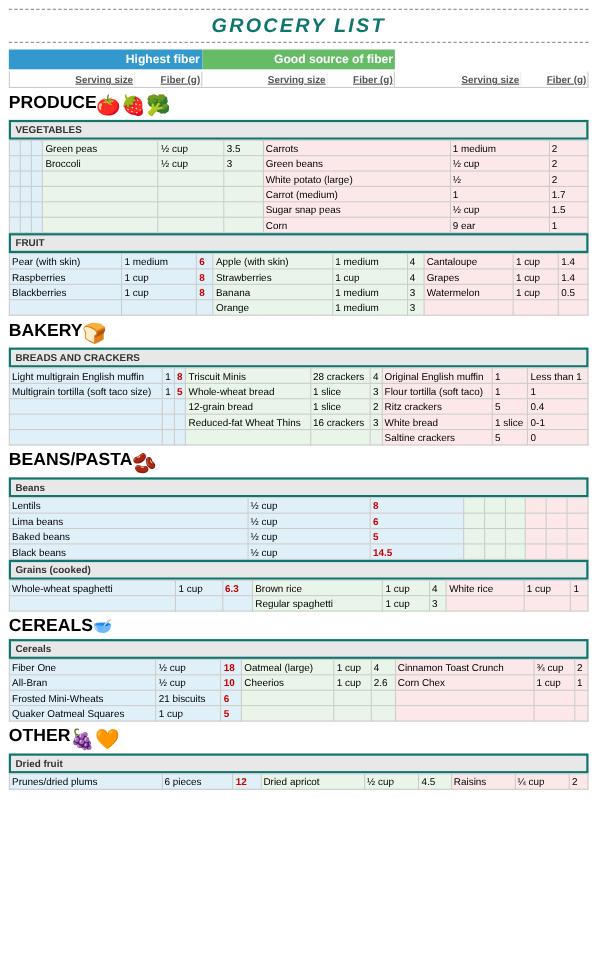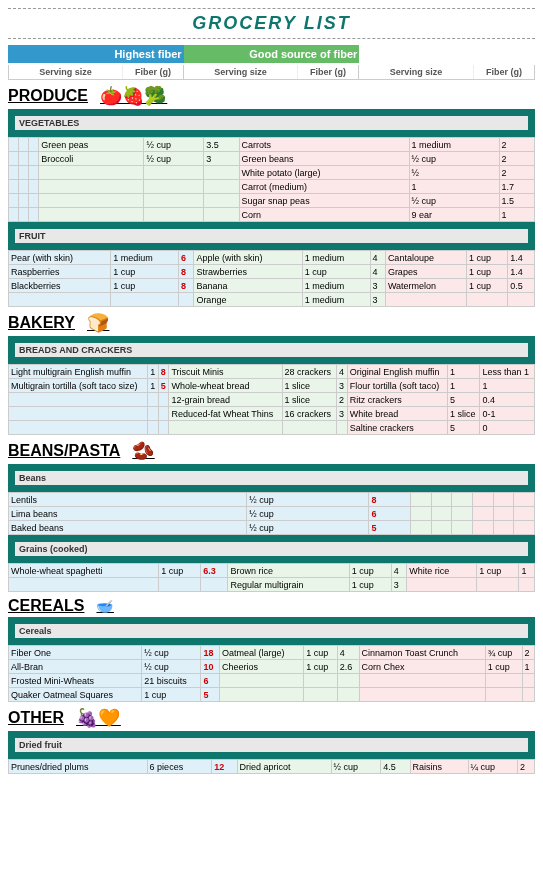--- a/index.html
+++ b/index.html
@@ -50,45 +50,44 @@
       border-bottom: 1px solid #ccc;
       margin-bottom: 4px;
     }
     .subheader-group {
       display: grid;
       grid-template-columns: 1fr 60px;
       border-right: 1px solid #ccc;
     }
     .subheader-group:last-child { border-right: none; }
     .subheader-cell {
-      text-align: center;
+      text-align: right;
       font-size: 9px;
       font-weight: bold;
       color: #555;
       padding: 2px 1px;
       border-right: 1px solid #eee;
+      text-decoration: underline;
     }
     .subheader-cell:last-child { border-right: none; }
 
     .section-title {
       font-size: 16px;
       font-weight: bold;
       color: #000;
       margin: 5px 0 2px 0;
       display: flex;
-      align-items: center;
-      gap: 12px;
-      text-decoration: underline;
+      gap: 0;
     }
     .subsection-title {
       background: #e8e8e8;
       font-weight: bold;
       font-size: 9px;
       padding: 2px 4px;
-      border: 7px solid #0f766e;
+      border: 2px solid #0f766e;
       color: #333;
     }
     .bg-high { background: #e0f0f8 !important; }
     .bg-good { background: #e8f5e8 !important; }
     .bg-low { background: #fce8e8 !important; }
     .full-table {
       width: 100%;
       border-collapse: collapse;
     }
     .full-table td {
@@ -355,41 +354,52 @@
       <td class="bg-high">Baked beans</td>
           <td class="bg-high">½ cup</td>
           <td class="bg-high" style="color:#cc0000;font-weight:bold;">5</td>
       <td class="bg-good"></td>
           <td class="bg-good"></td>
           <td class="bg-good"></td>
       <td class="bg-low"></td>
           <td class="bg-low"></td>
           <td class="bg-low"></td>
     </tr>
+    <tr>
+      <td class="bg-high">Black beans</td>
+          <td class="bg-high">½ cup</td>
+          <td class="bg-high" style="color:#cc0000;font-weight:bold;">14.5</td>
+      <td class="bg-good"></td>
+          <td class="bg-good"></td>
+          <td class="bg-good"></td>
+      <td class="bg-low"></td>
+          <td class="bg-low"></td>
+          <td class="bg-low"></td>
+    </tr>
   </tbody>
     </table>
   <div class="subsection-title">Grains (cooked)</div>
   <table class="full-table">
     <tbody>
         <tr>
       <td class="bg-high">Whole-wheat spaghetti</td>
           <td class="bg-high">1 cup</td>
           <td class="bg-high" style="color:#cc0000;font-weight:bold;">6.3</td>
       <td class="bg-good">Brown rice</td>
           <td class="bg-good">1 cup</td>
           <td class="bg-good">4</td>
       <td class="bg-low">White rice</td>
           <td class="bg-low">1 cup</td>
           <td class="bg-low">1</td>
     </tr>
     <tr>
       <td class="bg-high"></td>
           <td class="bg-high"></td>
           <td class="bg-high"></td>
-      <td class="bg-good">Regular multigrain</td>
+      <td class="bg-good">Regular spaghetti</td>
           <td class="bg-good">1 cup</td>
           <td class="bg-good">3</td>
       <td class="bg-low"></td>
           <td class="bg-low"></td>
           <td class="bg-low"></td>
     </tr>
   </tbody>
     </table>
 </div>
 

